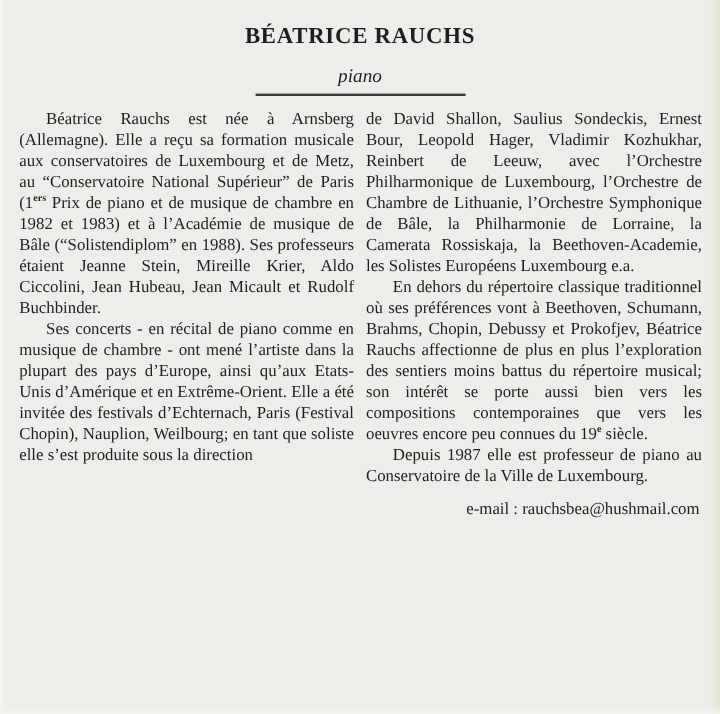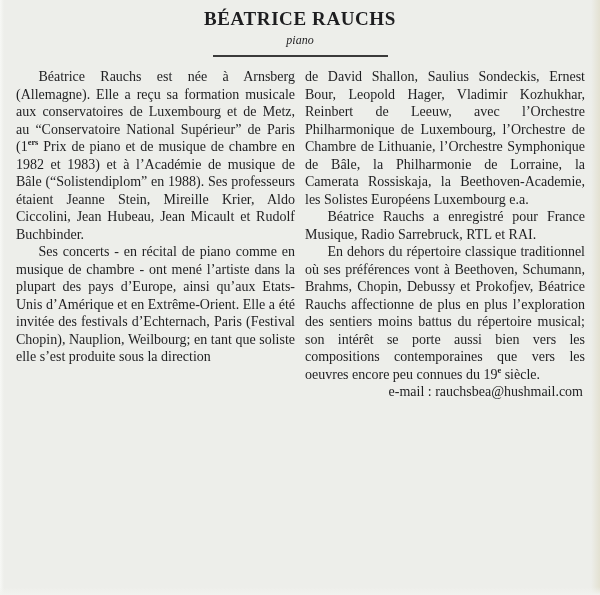--- a/index.html
+++ b/index.html
@@ -29,29 +29,29 @@
     background:linear-gradient(to left,#e3e1d2,rgba(227,225,210,0));
     pointer-events:none;
   }
   .edge-bottom{
     position:absolute;left:0;right:0;bottom:0;height:8px;
     background:linear-gradient(to top,#f2f3ef,rgba(242,243,239,0));
     pointer-events:none;
   }
   header{padding-top:7px;text-align:center;}
   .title{
-    margin:0;
+    margin:12px;
     font-size:19px;
     line-height:23px;
     font-weight:bold;
     letter-spacing:0.6px;
   }
   .subtitle{
     font-style:italic;
-    font-size:12px;
+    font-size:16px;
     line-height:19px;
     margin-top:1px;
   }
   .title-rule{
     width:175px;height:2px;
     background:var(--rule);
     margin:5px auto 0 auto;
   }
   .columns{
     display:flex;
@@ -61,21 +61,21 @@
   }
   .col{
     width:279px;
     font-size:14px;
     line-height:17.5px;
     text-align:justify;
   }
   .col.right{width:280px;}
   .para{margin:0;}
   .para.indent{text-indent:1.6em;}
-  .para.align-right{text-align:right;text-indent:0;padding-right:2px;}
+  .para.align-right{text-align:right;text-indent:0;padding-right:2px;margin-top:10px;}
   sup{
     font-size:0.6em;
     line-height:0;
     vertical-align:super;
     font-weight:bold;
   }
 </style>
 </head>
 <body>
 
@@ -90,18 +90,18 @@
     <div class="title-rule"></div>
   </header>
 
   <div class="columns">
     <div class="col left">
         <p class="para indent"><span>Béatrice Rauchs est née à Arnsberg (Allemagne). Elle a reçu sa formation musicale aux conservatoires de Luxembourg et de Metz, au “Conservatoire National Supérieur” de Paris (1</span><sup>ers</sup><span> Prix de piano et de musique de chambre en 1982 et 1983) et à l’Académie de musique de Bâle (“Solistendiplom” en 1988). Ses professeurs étaient Jeanne Stein, Mireille Krier, Aldo Ciccolini, Jean Hubeau, Jean Micault et Rudolf Buchbinder.</span></p>
         <p class="para indent"><span>Ses concerts - en récital de piano comme en musique de chambre - ont mené l’artiste dans la plupart des pays d’Europe, ainsi qu’aux Etats-Unis d’Amérique et en Extrême-Orient. Elle a été invitée des festivals d’Echternach, Paris (Festival Chopin), Nauplion, Weilbourg; en tant que soliste elle s’est produite sous la direction</span></p>
       </div>
     <div class="col right">
         <p class="para"><span>de David Shallon, Saulius Sondeckis, Ernest Bour, Leopold Hager, Vladimir Kozhukhar, Reinbert de Leeuw, avec l’Orchestre Philharmonique de Luxembourg, l’Orchestre de Chambre de Lithuanie, l’Orchestre Symphonique de Bâle, la Philharmonie de Lorraine, la Camerata Rossiskaja, la Beethoven-Academie, les Solistes Européens Luxembourg e.a.</span></p>
-        <p class="para indent"><span>Béatrice Rauchs a enregistré pour France Musique, Radio Sarrebruck, RTL et RAI.</span></p>
         <p class="para indent"><span>En dehors du répertoire classique traditionnel où ses préférences vont à Beethoven, Schumann, Brahms, Chopin, Debussy et Prokofjev, Béatrice Rauchs affectionne de plus en plus l’exploration des sentiers moins battus du répertoire musical; son intérêt se porte aussi bien vers les compositions contemporaines que vers les oeuvres encore peu connues du 19</span><sup>e</sup><span> siècle.</span></p>
+        <p class="para indent"><span>Depuis 1987 elle est professeur de piano au Conservatoire de la Ville de Luxembourg.</span></p>
         <p class="para align-right"><span>e-mail : rauchsbea@hushmail.com</span></p>
       </div>
   </div>
 </div>
 
 </body></html>

